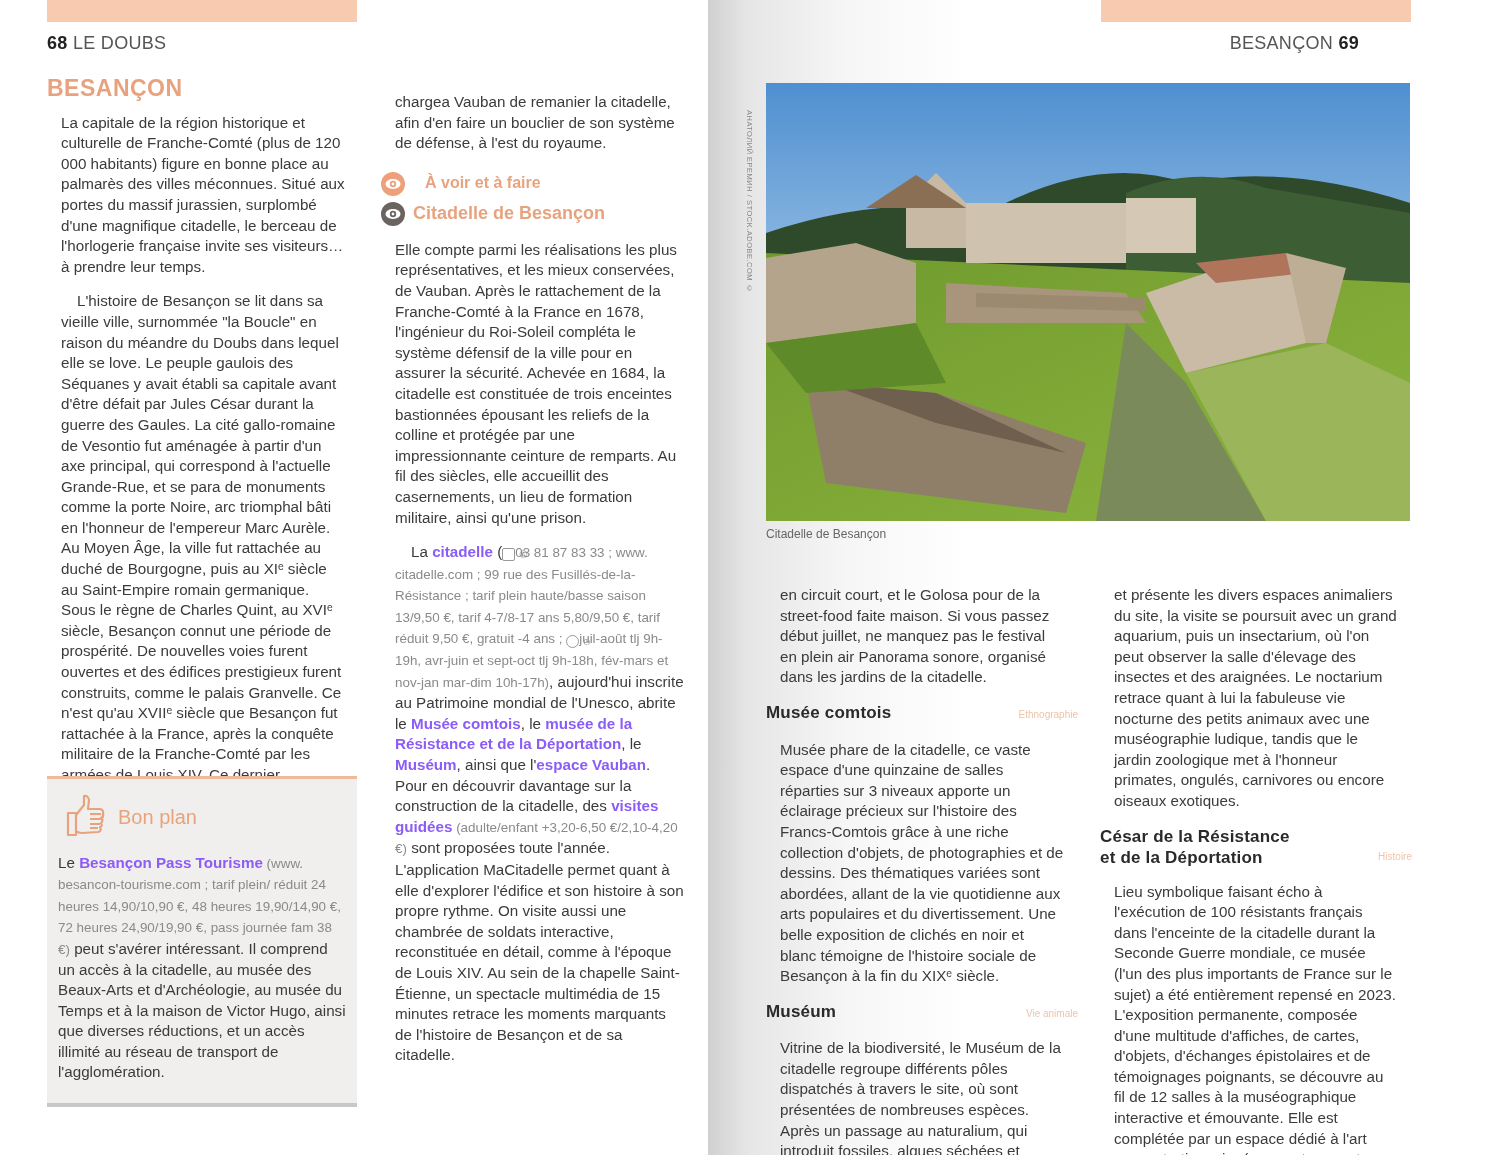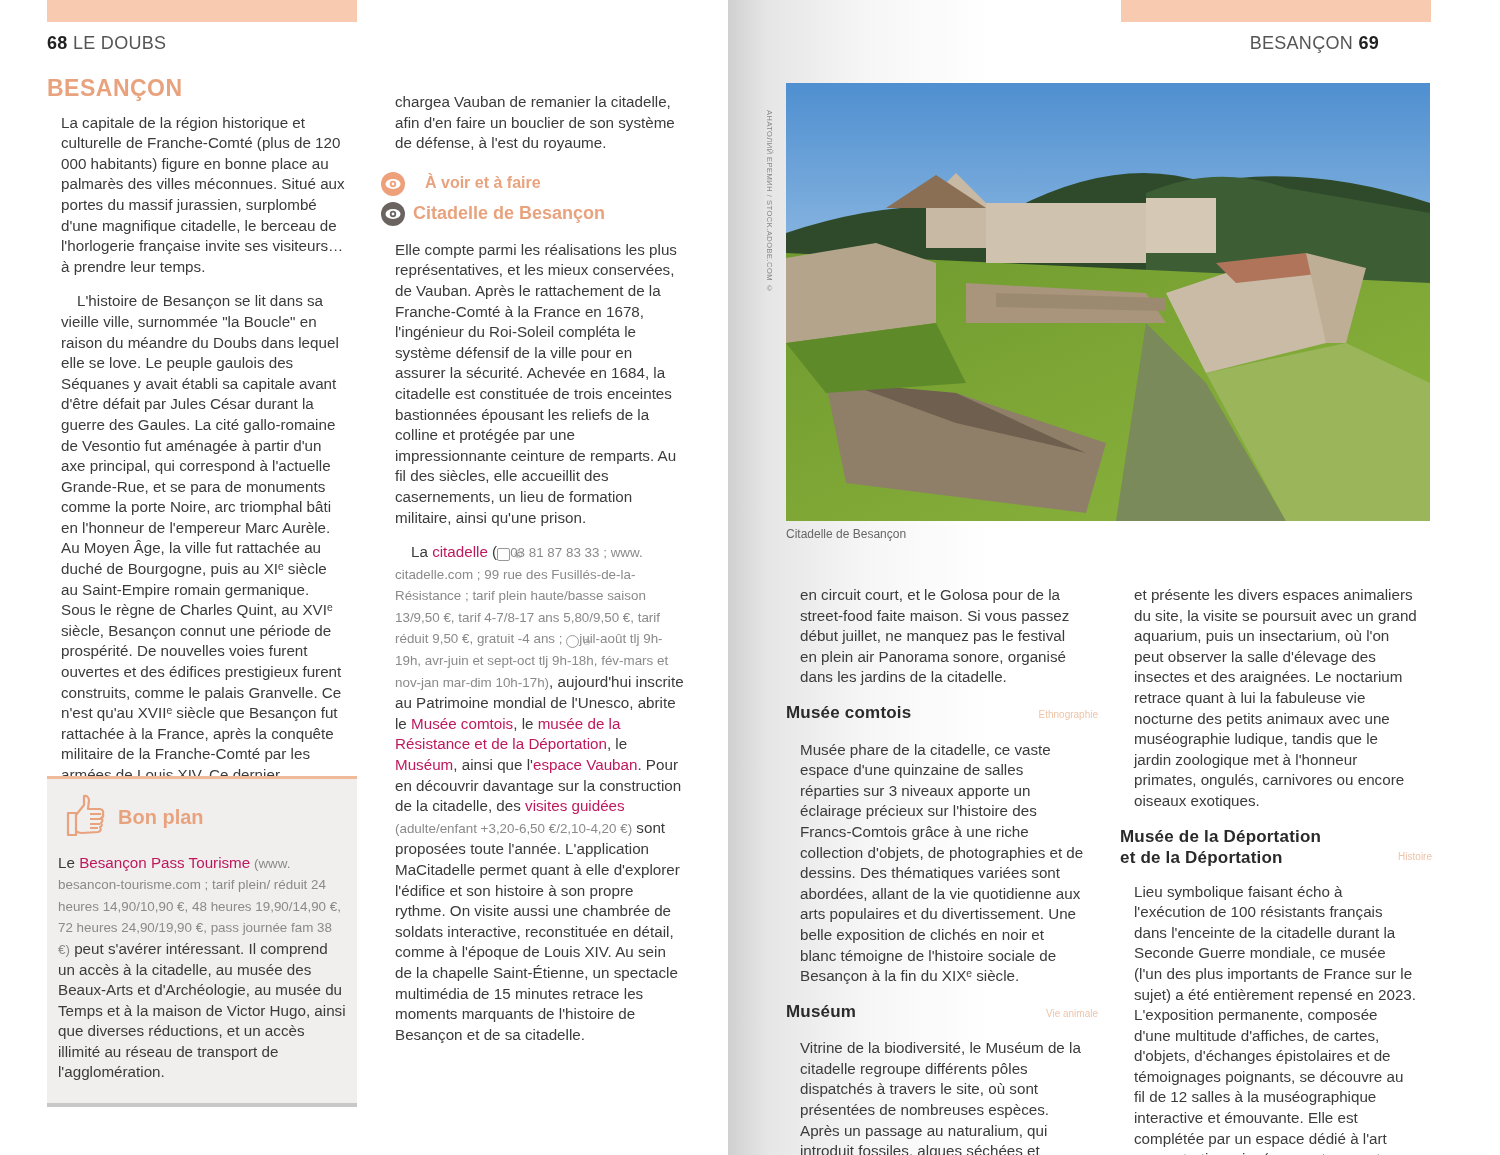--- a/index.html
+++ b/index.html
@@ -1,48 +1,48 @@
 <!DOCTYPE html>
 <html><head>
 <meta charset="utf-8">
 <style>
   * { box-sizing: border-box; margin: 0; padding: 0; }
   html, body { width: 1500px; height: 1155px; overflow: hidden; background: #fff; }
   body { font-family: "Liberation Sans", sans-serif; color: #3a3a3a; position: relative; }
 
   .page { position: absolute; top: 0; height: 1155px; }
   .page-left { left: 0; width: 750px; background: #fff; }
-  .page-right { left: 728px; width: 698px;
+  .page-right { left: 708px; width: 698px;
     background: linear-gradient(to right, #d0d0d0 0px, #e6e6e6 40px, #f6f6f6 140px, #ffffff 260px, #ffffff 100%); }
 
   .tab { position: absolute; top: 0; height: 22px; background: #f8cbb0; }
   .tab-left { left: 47px; width: 310px; }
   .tab-right { left: 393px; width: 310px; }
 
   .folio { position: absolute; top: 33px; font-size: 18px; letter-spacing: 0.3px; color: #555; }
   .folio-left { left: 47px; }
   .folio-right { right: 47px; text-align: right; }
   .folio .num { font-weight: bold; color: #222; }
 
   .col { position: absolute; font-size: 15.2px; line-height: 20.6px; color: #3b3b3b; }
   .col p { margin: 14px; }
   .indent { text-indent: 16px; }
   .info { color: #8a8a8a; font-size: 13.4px; }
-  .b { font-weight: normal; color: #be185d; text-align: right; }
+  .b { font-weight: bold; color: #8b5cf6; text-align: right; }
 
   .h-city { font-size: 23px; font-weight: bold; color: #e8a37e; letter-spacing: 0.5px; margin-bottom: 6px; }
   .h-section { font-size: 16px; font-weight: bold; color: #e8a37e; display: flex; align-items: center; gap: 20px; margin-top: 18px; }
   .h-sub { font-size: 18px; font-weight: bold; color: #e8a37e; display: flex; align-items: center; gap: 8px; margin-top: 6px; margin-bottom: 4px; }
   .eye { width: 24px; height: 24px; border-radius: 50%; display: inline-flex; align-items: center; justify-content: center; flex-shrink: 0; }
   .eye svg { width: 24px; height: 24px; }
 
   .bonplan { position: absolute; left: 47px; top: 776px; width: 310px; height: 331px;
     background: #f0efee; border-top: 3px solid #f0b999; border-bottom: 4px solid #c8c8c8; padding: 12px 11px 0 11px; }
   .bonplan-head { display: flex; align-items: center; gap: 12px; margin: 2px 0 12px 8px; }
-  .bonplan-title { font-size: 20px; font-weight: bold; color: #e8a37e; }
+  .bonplan-title { font-size: 20px; font-weight: normal; color: #e8a37e; }
   .bonplan-body { font-size: 15.2px; line-height: 20.4px; color: #3b3b3b; }
 
   .photo { position: absolute; left: 58px; top: 83px; width: 644px; height: 438px; overflow: hidden; }
   .credit { position: absolute; left: 37px; top: 110px; font-size: 7.5px; color: #888; letter-spacing: 0.5px;
     writing-mode: vertical-rl; }
   .caption { position: absolute; left: 58px; top: 527px; font-size: 12px; color: #666; }
 
   .entry-head { display: flex; justify-content: space-between; align-items: baseline; margin-top: 14px; }
   .entry-name { font-size: 17px; font-weight: bold; color: #2a2a2a; letter-spacing: 0.2px; line-height: 21px; }
   .entry-tag { font-size: 10px; color: #efc3a8; }
@@ -163,18 +163,18 @@
     <div class="entry-head">
       <span class="entry-name">Muséum</span>
       <span class="entry-tag">Vie animale</span>
     </div>
     <p>Vitrine de la biodiversité, le Muséum de la citadelle regroupe différents pôles dispatchés à travers le site, où sont présentées de nombreuses espèces. Après un passage au naturalium, qui introduit fossiles, algues séchées et autres curiosités</p>
   </div>
 
   <div class="col" style="left:392px; top:571px; width:312px;">
     <p>et présente les divers espaces animaliers du site, la visite se poursuit avec un grand aquarium, puis un insectarium, où l'on peut observer la salle d'élevage des insectes et des araignées. Le noctarium retrace quant à lui la fabuleuse vie nocturne des petits animaux avec une muséographie ludique, tandis que le jardin zoologique met à l'honneur primates, ongulés, carnivores ou encore oiseaux exotiques.</p>
     <div class="entry-head" style="align-items:flex-end;">
-      <span class="entry-name"><span>Musée de la Déportation</span><br><span>et de la Déportation</span></span>
+      <span class="entry-name"><span>César de la Résistance</span><br><span>et de la Déportation</span></span>
       <span class="entry-tag">Histoire</span>
     </div>
     <p>Lieu symbolique faisant écho à l'exécution de 100 résistants français dans l'enceinte de la citadelle durant la Seconde Guerre mondiale, ce musée (l'un des plus importants de France sur le sujet) a été entièrement repensé en 2023. L'exposition permanente, composée d'une multitude d'affiches, de cartes, d'objets, d'échanges épistolaires et de témoignages poignants, se découvre au fil de 12 salles à la muséographique interactive et émouvante. Elle est complétée par un espace dédié à l'art concentrationnaire (avec notamment</p>
   </div>
 </div>
 
 </body></html>

